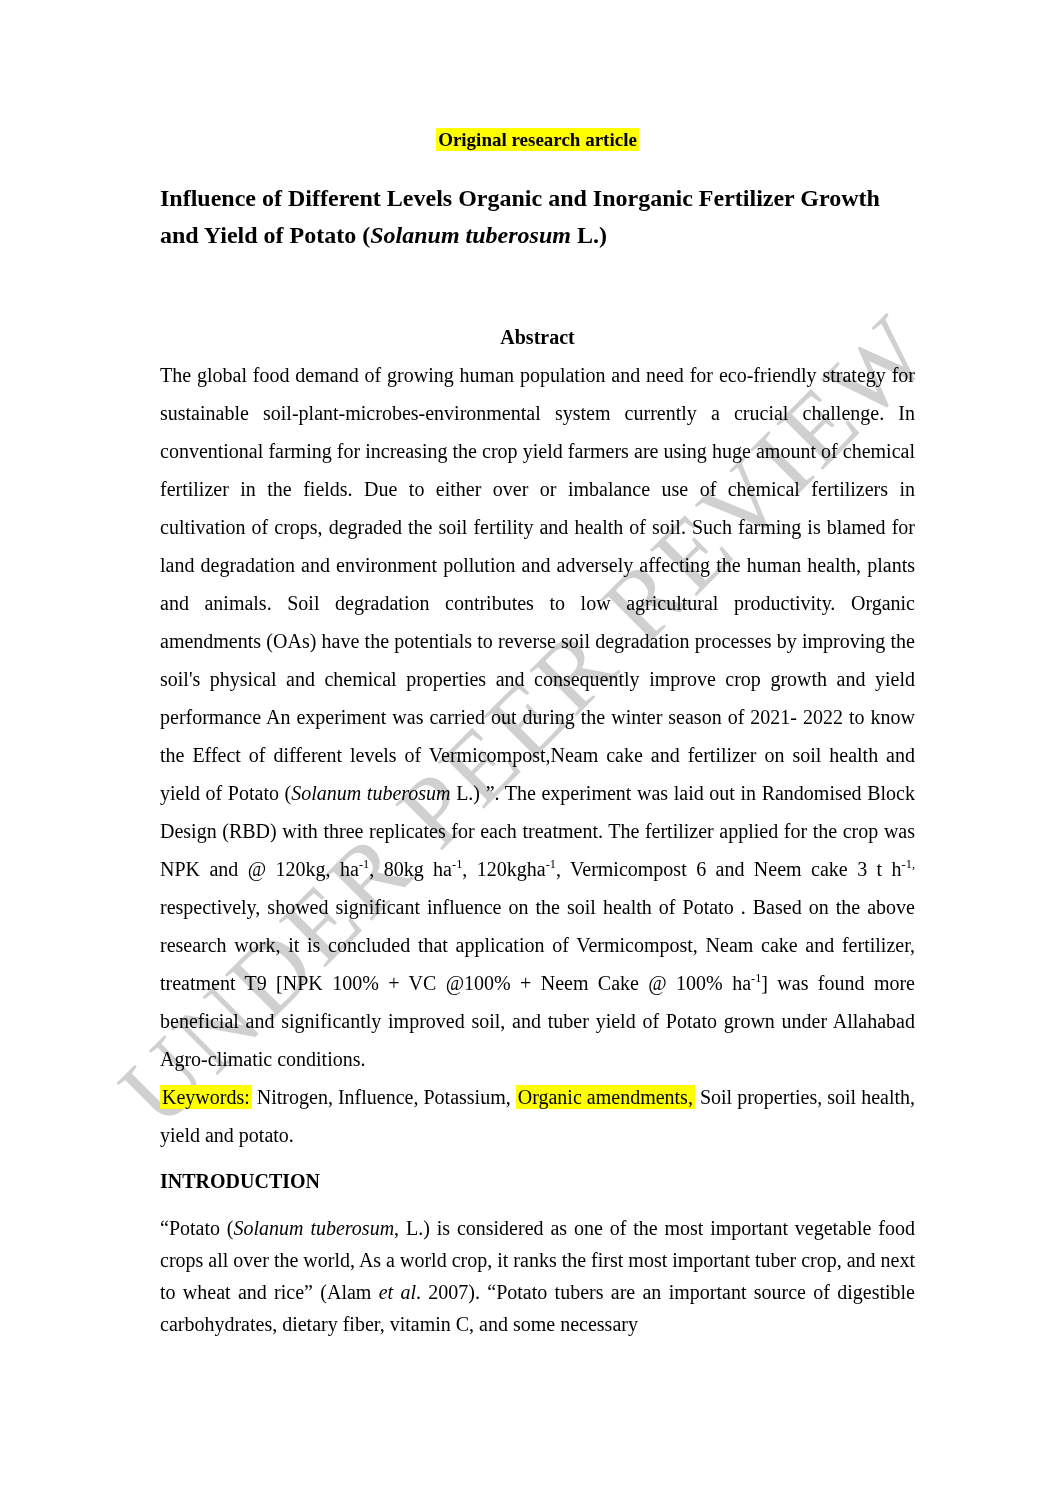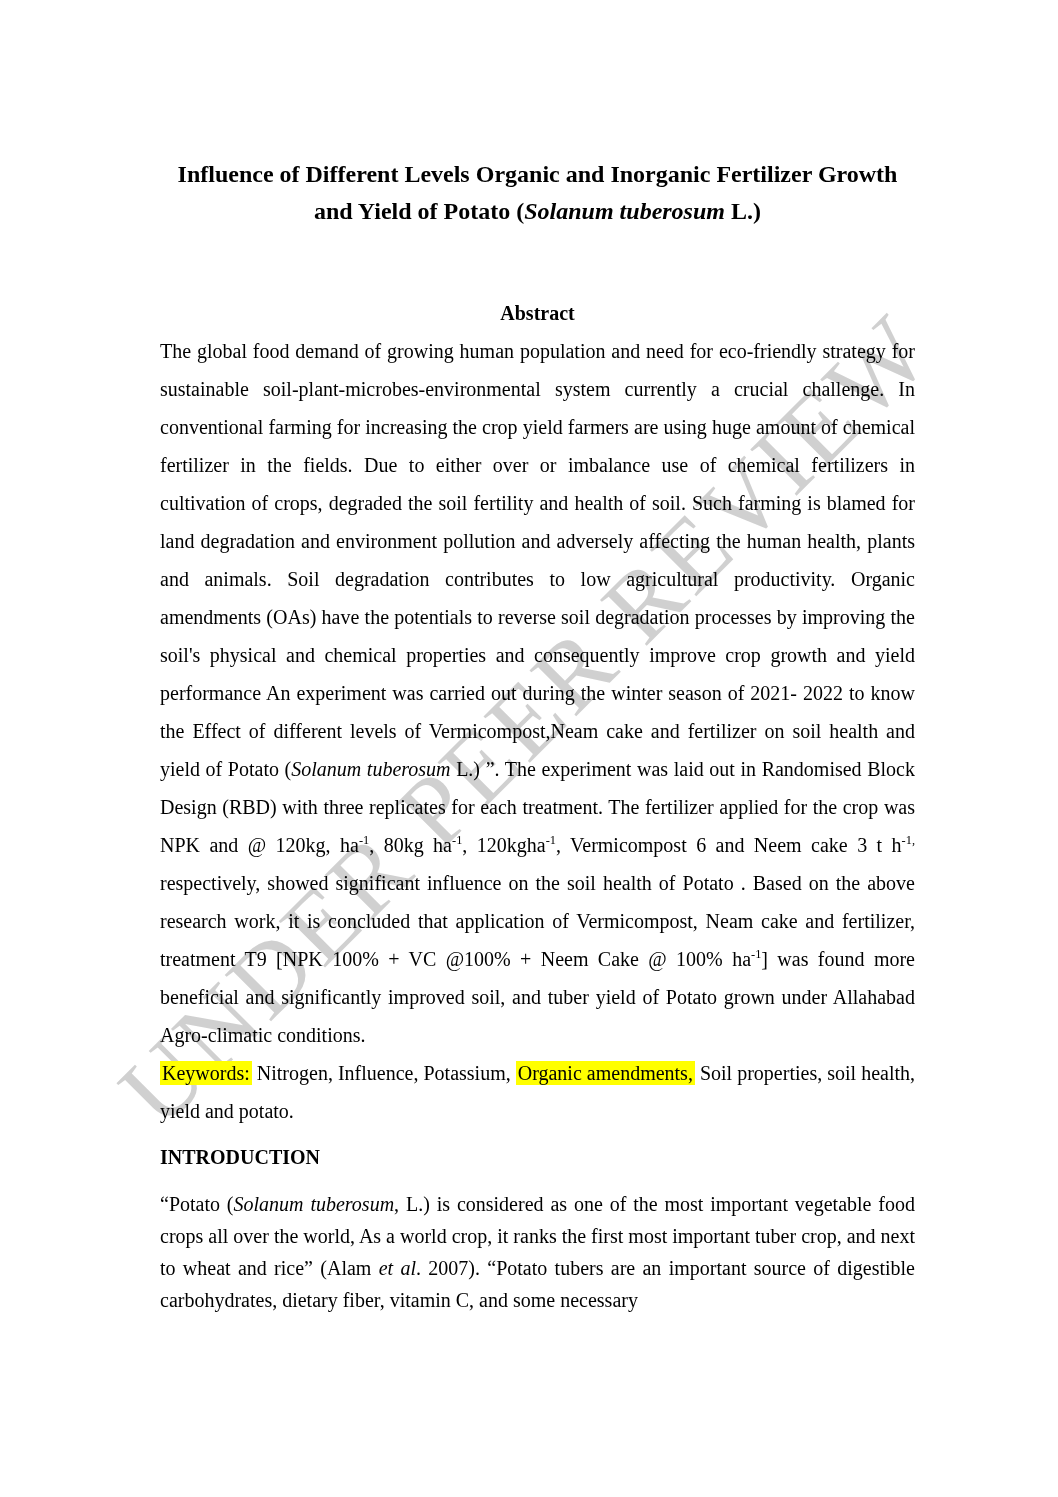--- a/index.html
+++ b/index.html
@@ -33,21 +33,21 @@
     padding: 128px 143px 0 160px;
   }
   .tag-line {
     text-align: center;
     font-size: 19px;
     line-height: 24px;
     margin-bottom: 16px;
   }
   .tag-line .hl { font-weight: bold; }
   .title {
-    text-align: center;
+    text-align: left;
     font-weight: bold;
     font-size: 24px;
     line-height: 37px;
     margin-top: 28px;
   }
   .abstract-heading {
     text-align: center;
     font-weight: bold;
     font-size: 20px;
     line-height: 38px;
@@ -72,20 +72,21 @@
 </style>
 </head>
 <body>
 
 <div class="page">
 
   <div class="watermark">UNDER PEER REVIEW</div>
 
   <div class="content">
 
+    <div class="tag-line"><span class="hl">Original research article</span></div>
 
     <h1 class="title"><span>Influence of Different Levels Organic and Inorganic Fertilizer Growth and Yield of Potato (</span><span class="i">Solanum tuberosum</span><span> L.)</span></h1>
 
     <h2 class="abstract-heading">Abstract</h2>
 
     <p class="para"><span>The global food demand of growing human population and need for eco-friendly strategy for sustainable soil-plant-microbes-environmental system currently a crucial challenge. In conventional farming for increasing the crop yield farmers are using huge amount of chemical fertilizer in the fields. Due to either over or imbalance use of chemical fertilizers in cultivation of crops, degraded the soil fertility and health of soil. Such farming is blamed for land degradation and environment pollution and adversely affecting the human health, plants and animals. Soil degradation contributes to low agricultural productivity. Organic amendments (OAs) have the potentials to reverse soil degradation processes by improving the soil's physical and chemical properties and consequently improve crop growth and yield performance An experiment was carried out during the winter season of 2021- 2022 to know the Effect of different levels of Vermicompost,Neam cake and fertilizer on soil health and yield of Potato (</span><span class="i">Solanum tuberosum</span><span> L.) ”. The experiment was laid out in Randomised Block Design (RBD) with three replicates for each treatment. The fertilizer applied for the crop was NPK and @ 120kg, ha</span><span class="sup">-1</span><span>, 80kg ha</span><span class="sup">-1</span><span>, 120kgha</span><span class="sup">-1</span><span>, Vermicompost 6 and Neem cake 3 t h</span><span class="sup">-1,</span><span> respectively, showed significant influence on the soil health of Potato . Based on the above research work, it is concluded that application of Vermicompost, Neam cake and fertilizer, treatment T9 [NPK 100% + VC @100% + Neem Cake @ 100% ha</span><span class="sup">-1</span><span>] was found more beneficial and significantly improved soil, and tuber yield of Potato grown under Allahabad Agro-climatic conditions.</span></p>
 
     <p class="para"><span class="b hl">Keywords:</span><span> Nitrogen, Influence, Potassium, </span><span class="hl">Organic amendments,</span><span> Soil properties, soil health, yield and potato.</span></p>
 
     <h3 class="section-heading">INTRODUCTION</h3>

